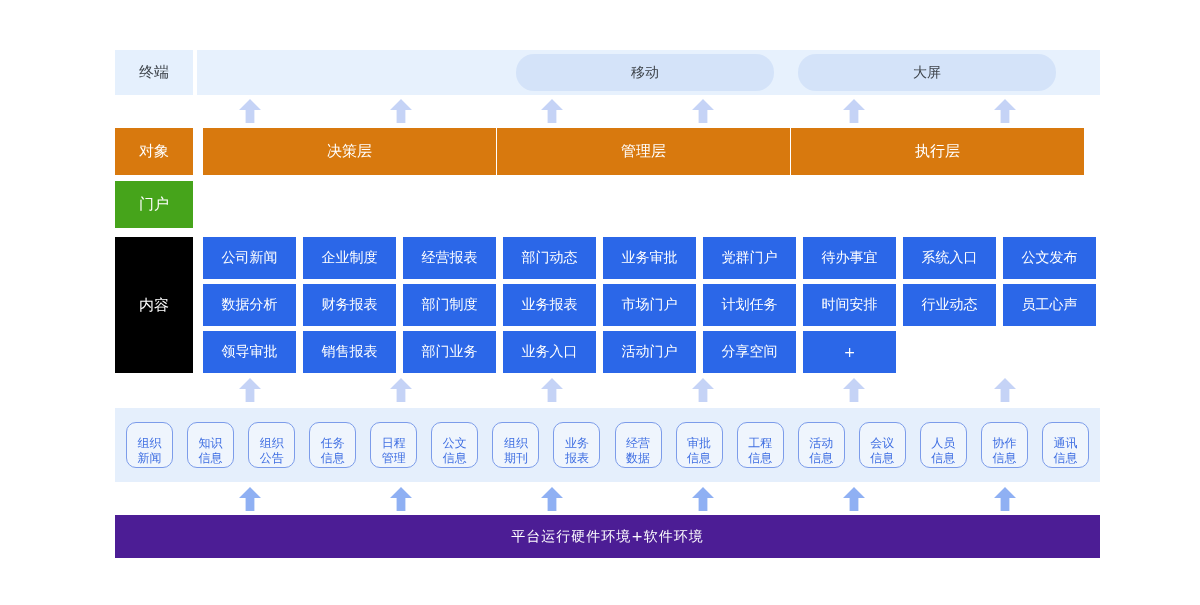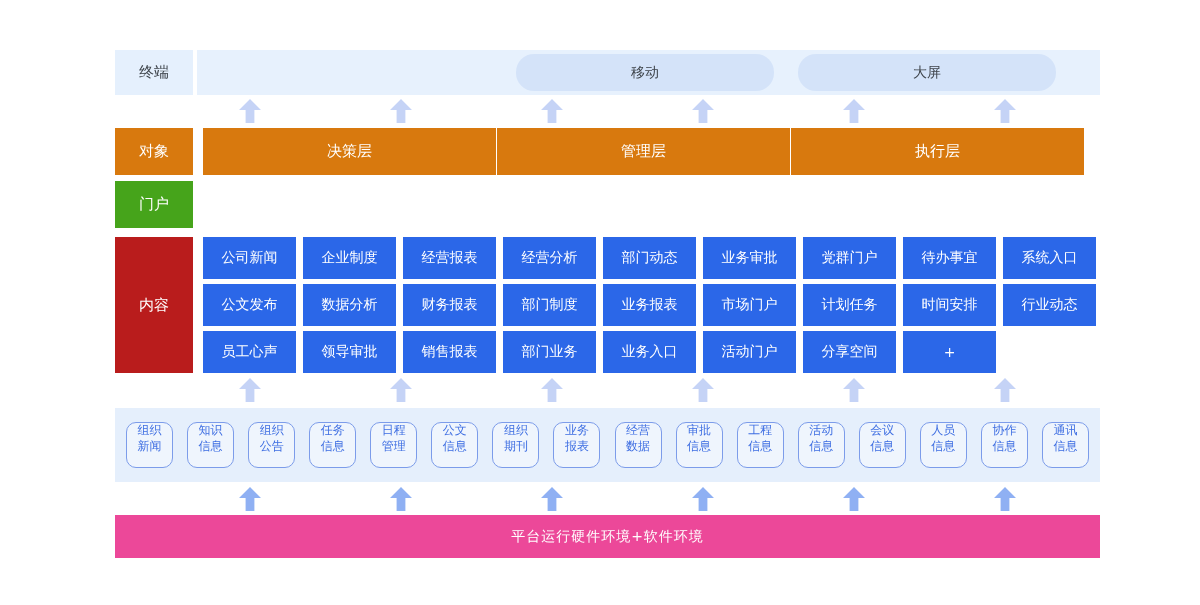--- a/index.html
+++ b/index.html
@@ -7,21 +7,21 @@
     font-family:"DejaVu Sans","Liberation Sans",sans-serif; overflow:hidden; }
 
   .diagram { position:relative; width:985px; height:508px; margin:50px 0 0 115px; }
 
   
   .label-box { position:absolute; left:0; width:78px; display:flex; align-items:center;
     justify-content:center; font-size:15px; color:#ffffff; }
   .label-terminal { top:0; height:45px; background:#E5F0FD; color:#3E444B; }
   .label-audience { top:78px; height:47px; background:#D8790E; }
   .label-portal   { top:131px; height:47px; background:#46A41B; }
-  .label-content  { top:187px; height:136px; background:#b91c1c; }
+  .label-content  { top:187px; height:136px; background:#000000; }
 
   
   .terminal-strip { position:absolute; left:82px; top:0; width:903px; height:45px; background:#E7F1FD; }
   .pill { position:absolute; top:4px; height:37px; background:#D4E3F9; border-radius:18px;
     display:flex; align-items:center; justify-content:center; font-size:14px; color:#3E444B; }
   .pill-pc     { left:37px;  width:262px; }
   .pill-mobile { left:319px; width:258px; }
   .pill-screen { left:601px; width:258px; }
 
   
@@ -42,27 +42,27 @@
     display:grid; grid-template-columns:repeat(9,93px); grid-template-rows:42px 42px 42px;
     column-gap:7px; row-gap:5px; }
   .content-grid > div { background:#2B67E8; color:#fff; font-size:14px;
     display:flex; align-items:center; justify-content:center; }
 
   
   .chips-strip { position:absolute; left:0; top:358px; width:985px; height:74px;
     background:#E5EFFC; display:flex; align-items:center; justify-content:space-between;
     padding:0 11px; }
   .chip { width:47px; height:46px; background:#EFF5FD; border:1px solid #7C9CEA;
-    border-radius:10px; display:flex; align-items:flex-start; justify-content:center;
+    border-radius:10px; display:flex; align-items:flex-end; justify-content:center;
     color:#3E6EE2; font-size:12px; line-height:1.3; }
   .chip > span { display:block; width:2em; text-align:center; word-break:break-all; }
 
   
   .platform-bar { position:absolute; left:0; top:465px; width:985px; height:43px;
-    background:#ec4899; color:#fff; font-size:14px; display:flex; align-items:center;
+    background:#4c1d95; color:#fff; font-size:14px; display:flex; align-items:center;
     justify-content:center; letter-spacing:1px; }
 
   
   .arrow { position:absolute; width:22px; height:24px; background:#C5D3F6;
     clip-path:polygon(50% 0, 100% 46%, 70% 46%, 70% 100%, 30% 100%, 30% 46%, 0 46%); }
   .arrow.dark { background:#8FB0F3; }
   .r1 { top:49px; } .r2 { top:328px; } .r3 { top:437px; }
   .c1 { left:124px; } .c2 { left:275px; } .c3 { left:426px; }
   .c4 { left:577px; } .c5 { left:728px; } .c6 { left:879px; }
 </style>
@@ -91,21 +91,20 @@
     <div>执行层</div>
   </div>
 
   <div class="label-box label-portal">门户</div>
 
   <div class="label-box label-content">内容</div>
   <div class="content-grid">
     <div>公司新闻</div>
     <div>企业制度</div>
     <div>经营报表</div>
-    <div>经营分析</div>
     <div>部门动态</div>
     <div>业务审批</div>
     <div>党群门户</div>
     <div>待办事宜</div>
     <div>系统入口</div>
     <div>公文发布</div>
     <div>数据分析</div>
     <div>财务报表</div>
     <div>部门制度</div>
     <div>业务报表</div>

